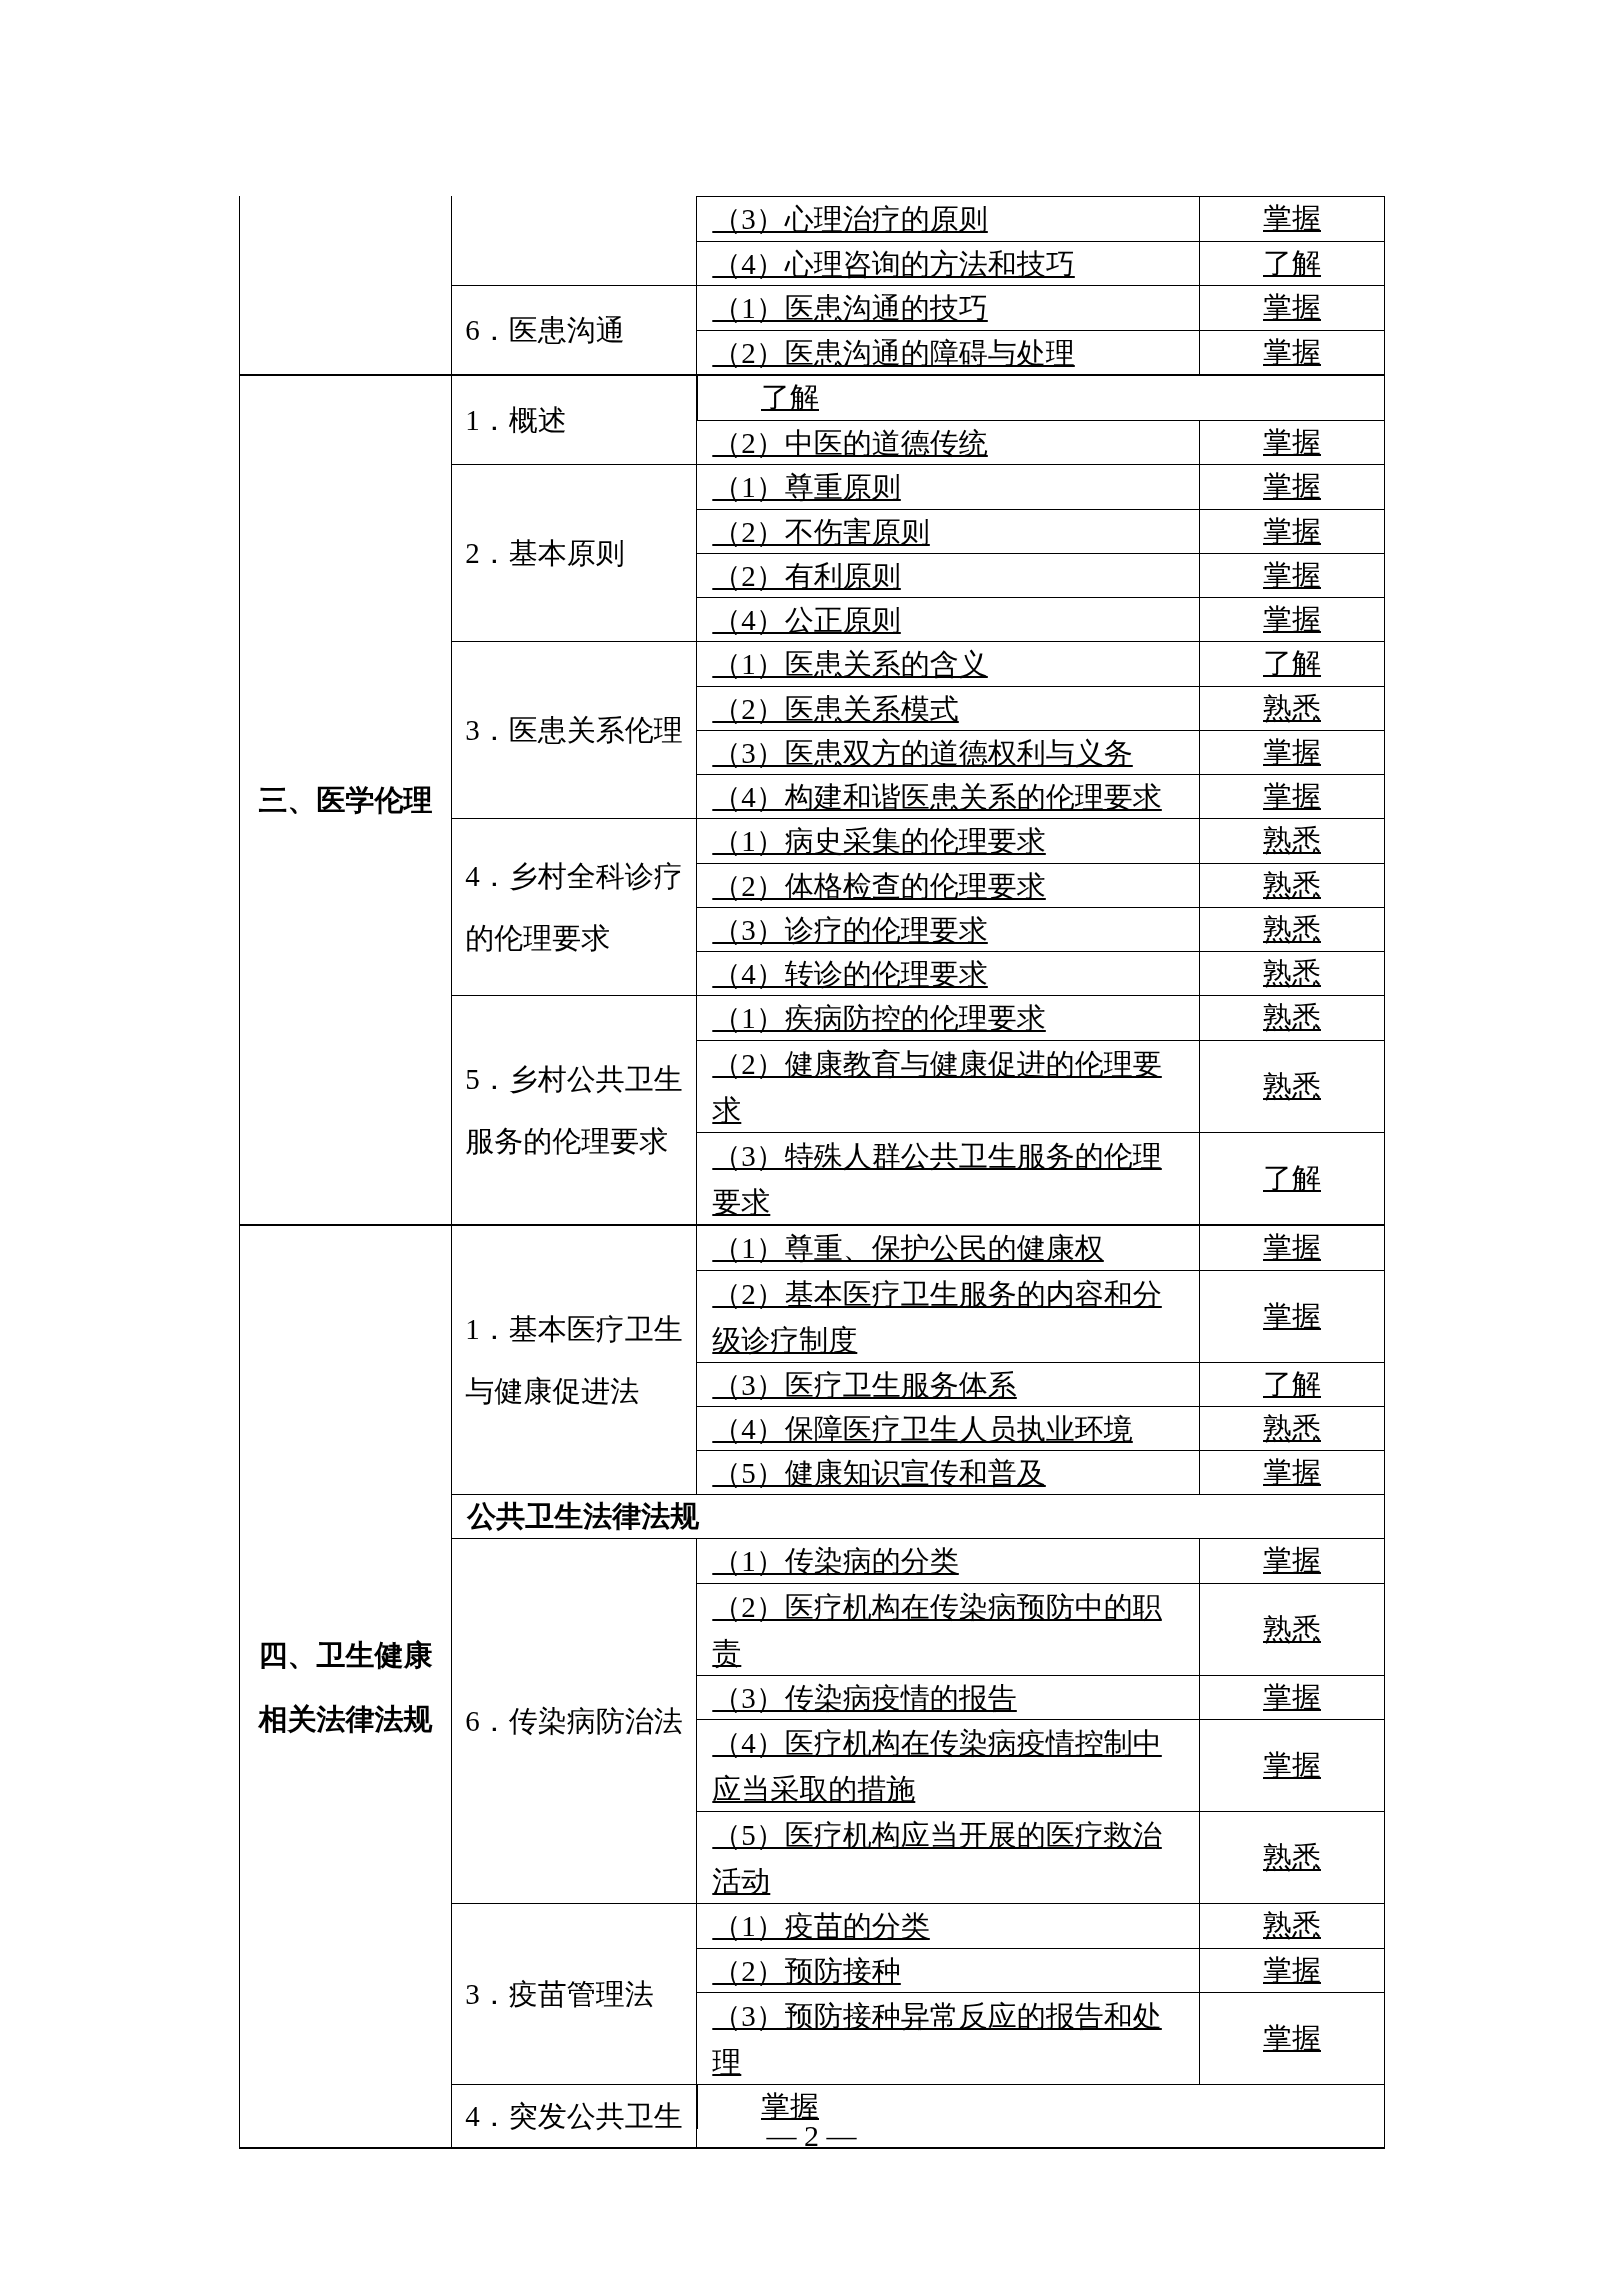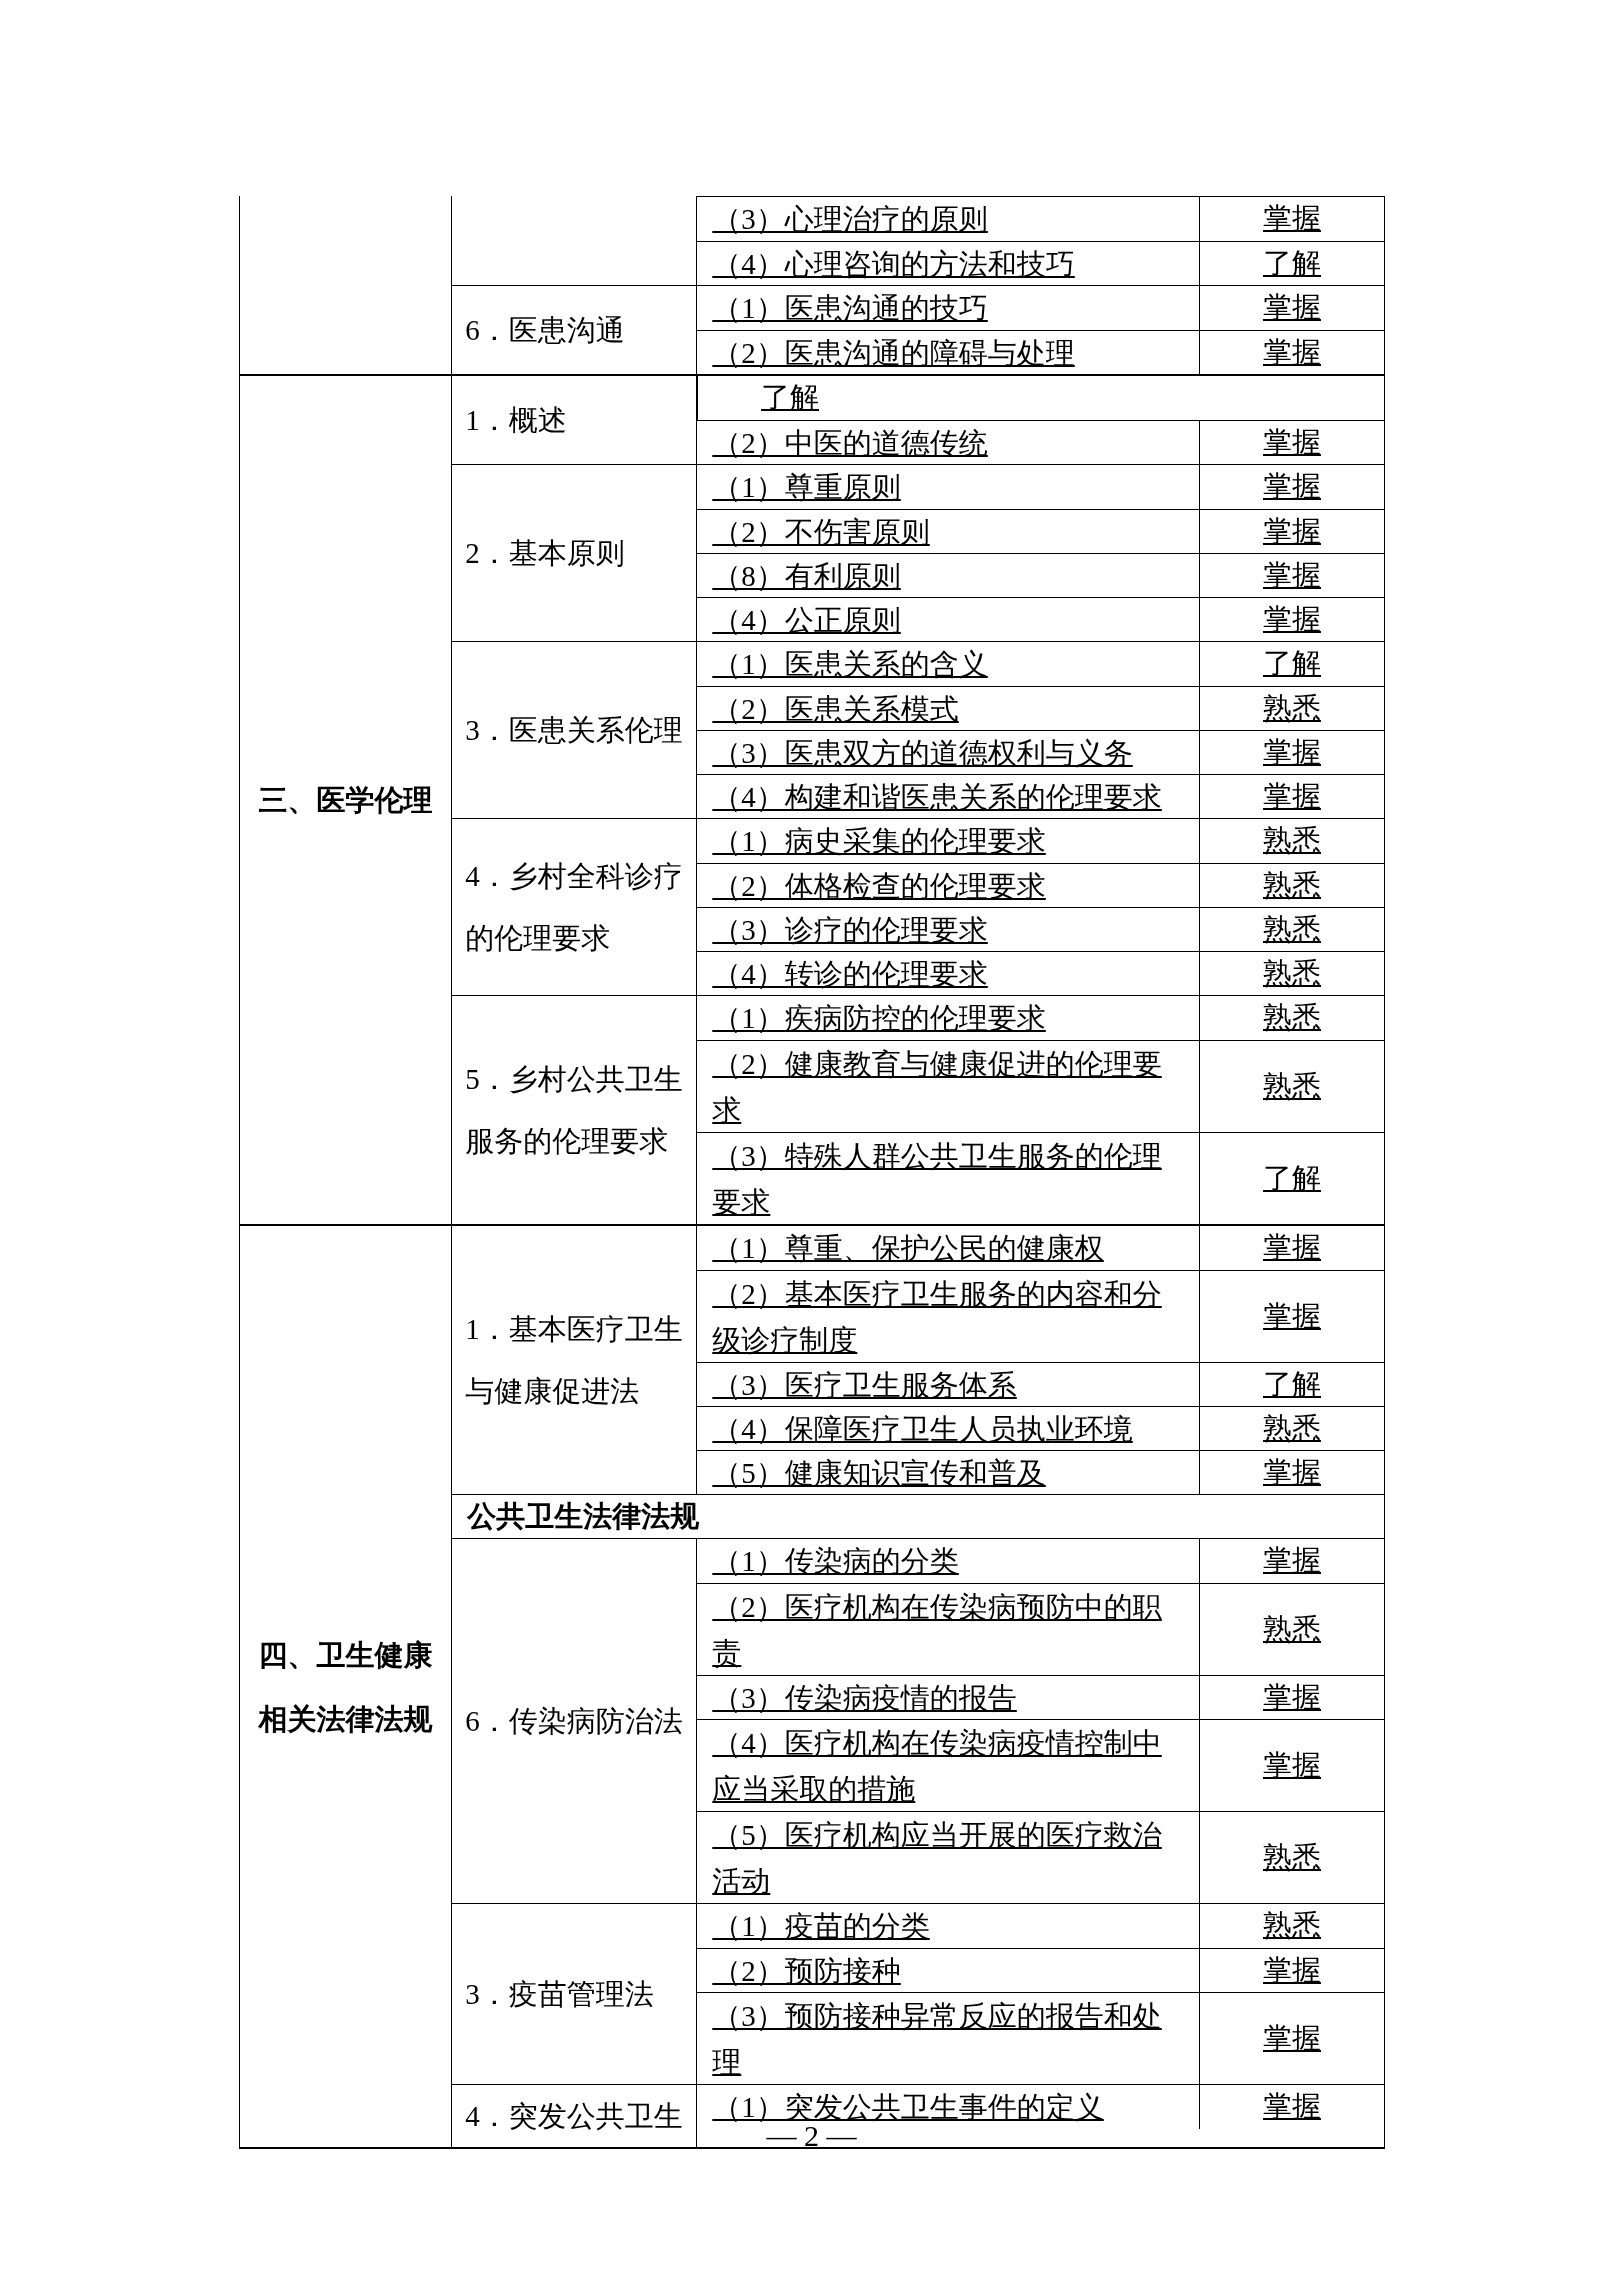--- a/index.html
+++ b/index.html
@@ -137,21 +137,21 @@
             <div class="rows">
               <div class="row h1">
                 <div class="col3">（1）尊重原则</div>
                 <div class="col4">掌握</div>
               </div>
               <div class="row h1">
                 <div class="col3">（2）不伤害原则</div>
                 <div class="col4">掌握</div>
               </div>
               <div class="row h1">
-                <div class="col3">（8）有利原则</div>
+                <div class="col3">（2）有利原则</div>
                 <div class="col4">掌握</div>
               </div>
               <div class="row h1">
                 <div class="col3">（4）公正原则</div>
                 <div class="col4">掌握</div>
               </div>
             </div>
           </div>
           <div class="block">
             <div class="col2">3．医患关系伦理</div>
@@ -293,21 +293,20 @@
                 <div class="col3">（3）预防接种异常反应的报告和处
 理</div>
                 <div class="col4">掌握</div>
               </div>
             </div>
           </div>
           <div class="block">
             <div class="col2">4．突发公共卫生</div>
             <div class="rows">
               <div class="row h1">
-                <div class="col3">（1）突发公共卫生事件的定义</div>
                 <div class="col4">掌握</div>
               </div>
             </div>
           </div>
         </div>
       </div>
     </div>
   <div class="footer">— 2 —</div>
 </div>
 

